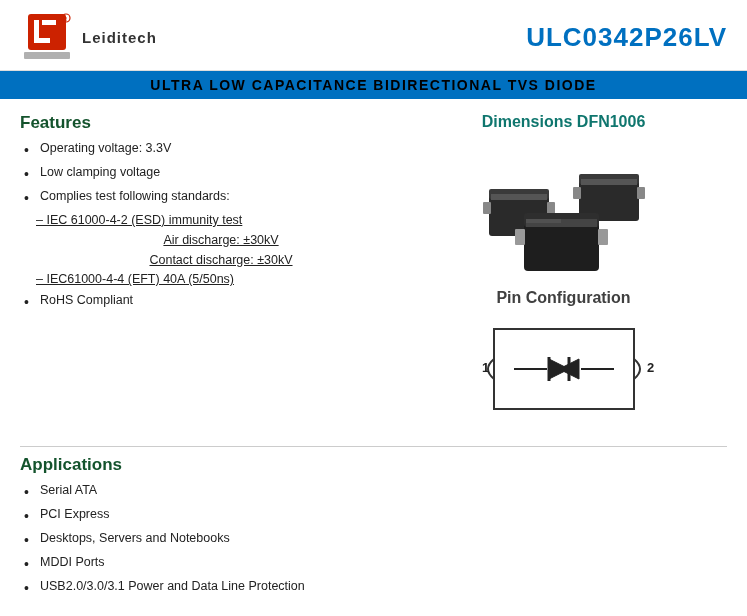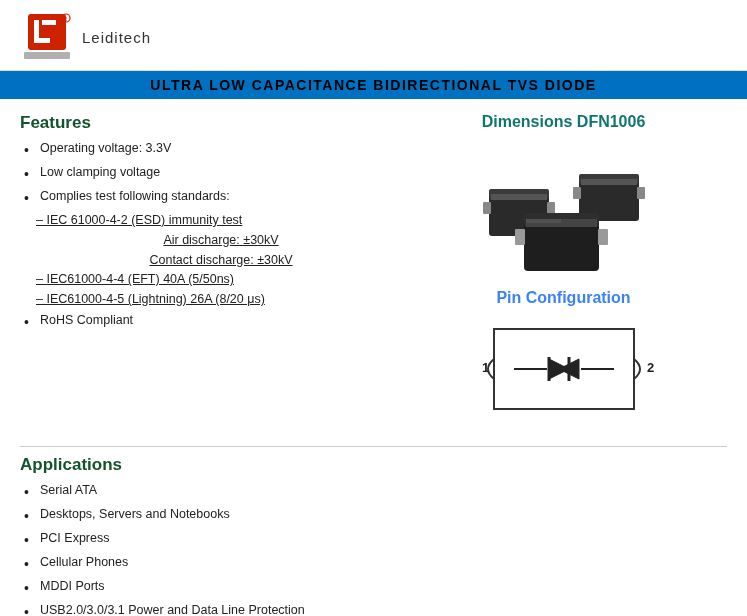--- a/index.html
+++ b/index.html
@@ -21,21 +21,21 @@
       border-bottom: 1px solid #ddd;
     }
     .logo-area {
       display: flex;
       align-items: center;
       gap: 8px;
     }
     .logo-svg { width: 54px; height: 54px; }
     .logo-text {
       font-size: 15px;
-      font-weight: normal;
+      font-weight: bold;
       color: #333;
       letter-spacing: 1px;
     }
     .part-number {
       font-size: 26px;
       font-weight: bold;
       color: #0070c0;
       letter-spacing: 1px;
     }
 
@@ -103,21 +103,21 @@
       display: flex;
       align-items: center;
       justify-content: center;
       margin-bottom: 10px;
     }
 
     
     .pin-config-title {
       font-size: 16px;
       font-weight: bold;
-      color: #3b82f6;
+      color: #404040;
       margin-bottom: 8px;
       text-align: left;
     }
 
     
     .applications-section {
       padding: 4px 20px 10px 20px;
     }
 
     
@@ -142,39 +142,39 @@
 
       <rect x="22" y="10" width="14" height="5" fill="white"></rect>
 
       <circle cx="46" cy="8" r="4" fill="none" stroke="#cc2200" stroke-width="1.2"></circle>
       <text x="43.5" y="11" font-size="5" fill="#cc2200" font-family="Arial">R</text>
 
       <rect x="4" y="42" width="46" height="7" rx="1" fill="#b0b0b0"></rect>
     </svg>
     <span class="logo-text">Leiditech</span>
   </div>
+  <div class="part-number">ULC0342P26LV</div>
 </div>
 
 <div class="title-banner">ULTRA LOW CAPACITANCE BIDIRECTIONAL TVS DIODE</div>
 
 <div class="main-content">
 
   <div class="left-col">
     <div class="section-title">Features</div>
     <ul class="features-list">
       <li class="bullet">Operating voltage: 3.3V</li>
       <li class="bullet">Low clamping voltage</li>
       <li class="bullet">Complies test following standards:</li>
     </ul>
     <ul class="sub-list">
       <li>– IEC 61000-4-2 (ESD) immunity test</li>
       <li class="sub-sub">Air discharge: ±30kV</li>
       <li class="sub-sub">Contact discharge: ±30kV</li>
       <li>– IEC61000-4-4 (EFT) 40A (5/50ns)</li>
-      <li>– IEC61000-4-5 (Lightning) 26A (8/20 μs)</li>
     </ul>
     <ul class="features-list" style="margin-top:2px;">
       <li class="bullet">RoHS Compliant</li>
     </ul>
   </div>
 
   <div class="right-col">
 
     <div class="dimensions-title">Dimensions  DFN1006</div>
     <div class="chip-image-area">
@@ -238,20 +238,19 @@
       </svg>
     </div>
   </div>
 </div>
 
 <hr class="section-divider">
 <div class="applications-section">
   <div class="section-title">Applications</div>
   <ul class="features-list">
     <li class="bullet">Serial ATA</li>
+    <li class="bullet">PCI Express</li>
     <li class="bullet">Desktops, Servers and Notebooks</li>
-    <li class="bullet">PCI Express</li>
-    <li class="bullet">Cellular Phones</li>
     <li class="bullet">MDDI Ports</li>
     <li class="bullet">USB2.0/3.0/3.1 Power and Data Line Protection</li>
 
   </ul>
 </div>
 
 </body></html>

